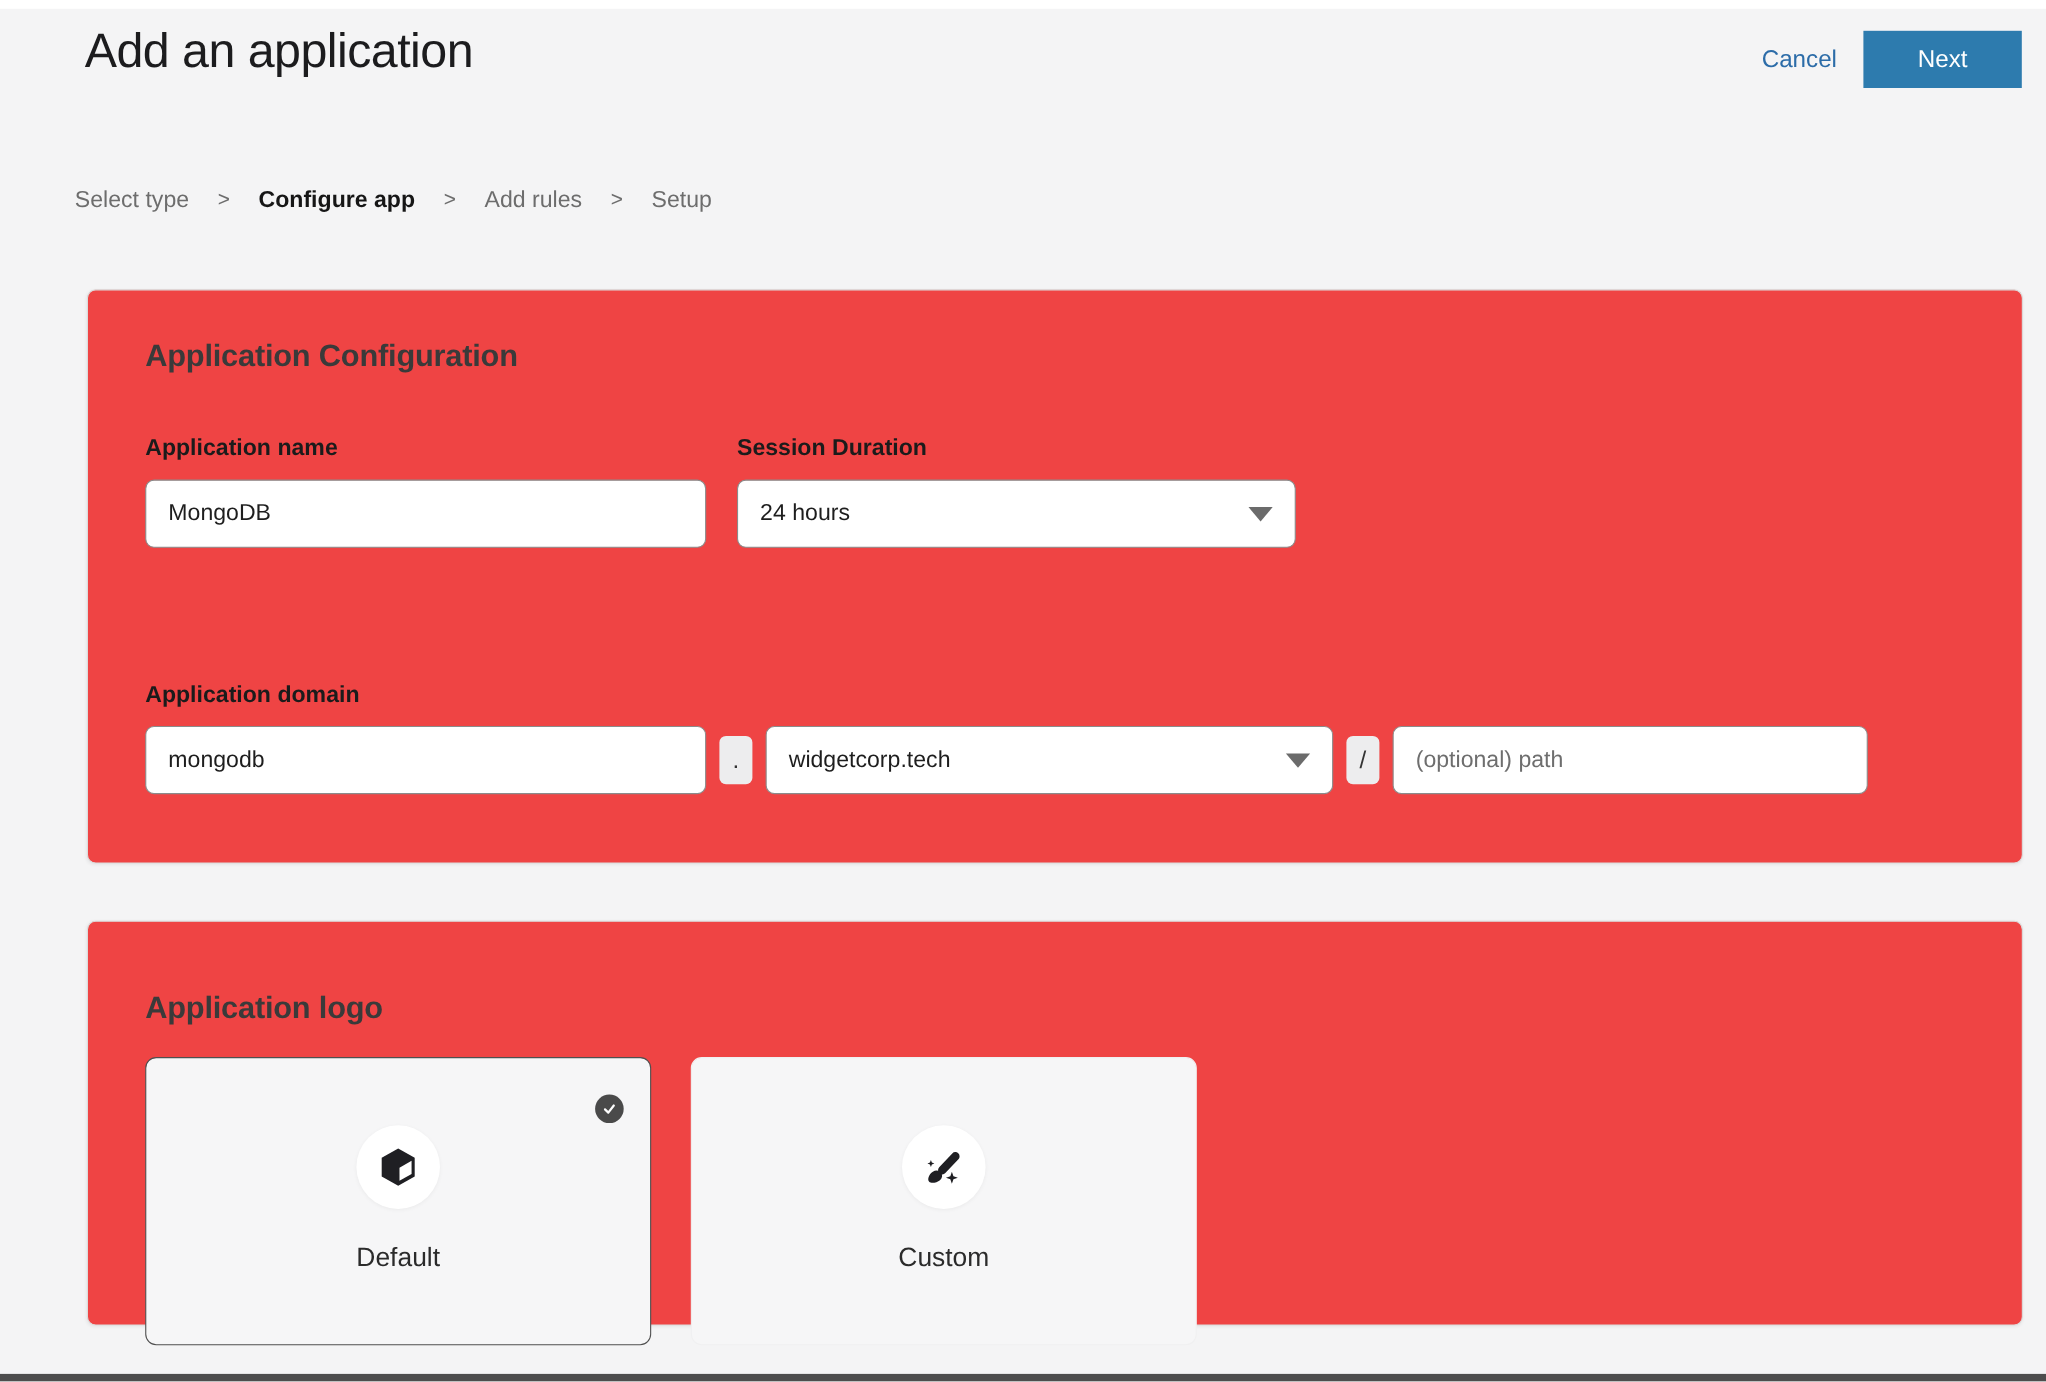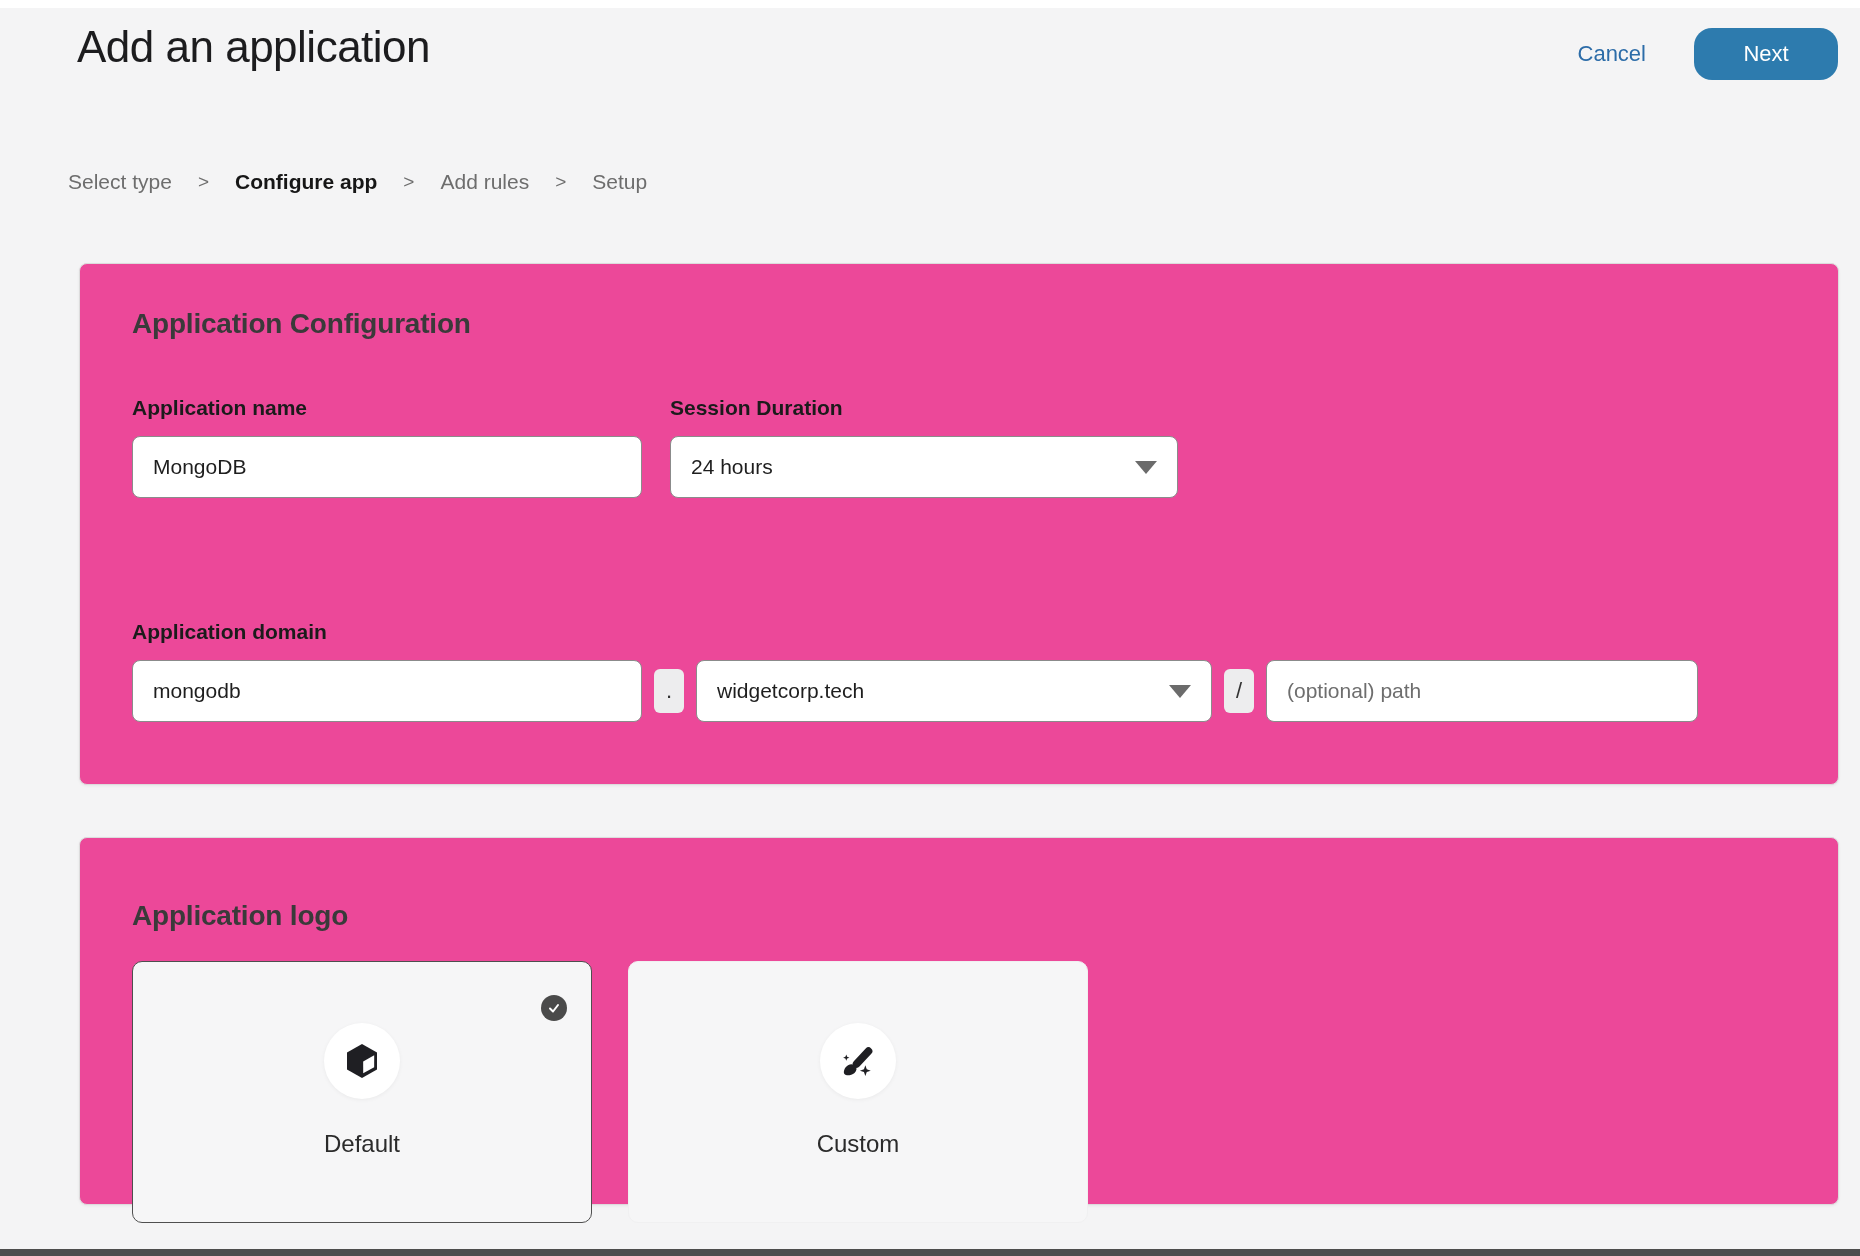--- a/index.html
+++ b/index.html
@@ -9,34 +9,34 @@
     font-family:"Liberation Sans","DejaVu Sans",sans-serif;
     color:#1e1e1e;
     position:relative;
   }
   .top-strip { height:8px; background:#ffffff; }
 
   
   .header { display:flex; align-items:flex-start; justify-content:space-between;
             margin:14px 22px 0 77px; }
   .page-title { font-size:44px; font-weight:400; color:#1c1c1e; letter-spacing:-0.5px; }
-  .header-actions { display:flex; align-items:center; gap:48px; margin-top:6px; }
+  .header-actions { display:flex; align-items:center; gap:24px; margin-top:6px; }
   .cancel-link { font-size:22px; color:#2c6ca8; cursor:pointer; }
   .next-btn { width:144px; height:52px; background:#2d7bae; color:#ffffff;
-              font-size:22px; border:none; border-radius:18px; cursor:pointer;
+              font-size:22px; border:none; border-radius:0; cursor:pointer;
               font-family:inherit; }
 
   
   .breadcrumb { display:flex; align-items:center; gap:26px; margin:90px 0 0 68px;
                 font-size:21px; color:#6d6d6d; }
   .crumb.active { color:#161616; font-weight:700; }
   .crumb-sep { color:#6d6d6d; font-size:19px; }
 
   
-  .card { background:#ec4899; border:1px solid #dcdcdc; border-radius:8px;
+  .card { background:#ef4444; border:1px solid #dcdcdc; border-radius:8px;
           box-shadow:0 1px 3px rgba(0,0,0,0.06); margin:0 21px 0 79px; }
   .card-config { margin-top:69px; padding:44px 52px 62px 52px; }
   .card-logo   { margin-top:52px; padding:62px 52px 60px 52px; height:368px; }
   .card-heading { font-size:28px; font-weight:700; color:#3a3a3a; letter-spacing:-0.2px; }
 
   
   .field-row { display:flex; gap:28px; margin-top:56px; }
   .field { display:flex; flex-direction:column; }
   .field-label { font-size:21px; font-weight:700; color:#1b1b1b; margin-bottom:16px; }
   .text-input, .select-box {

